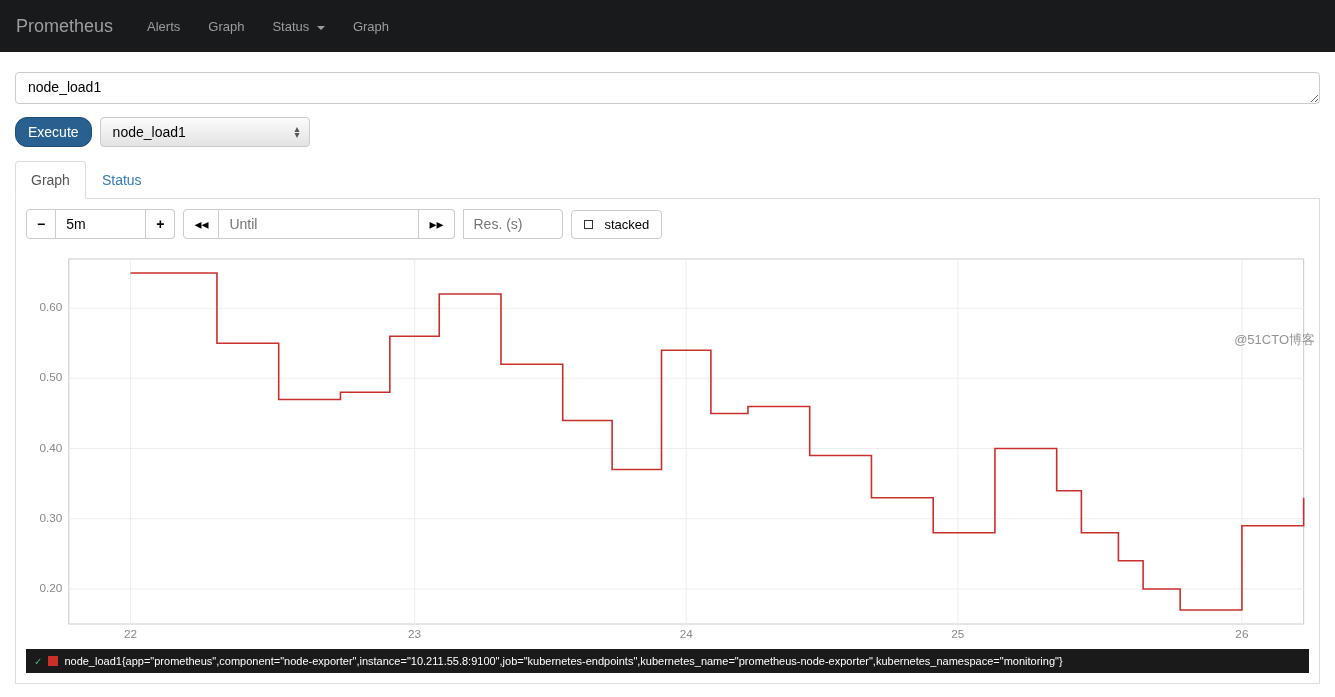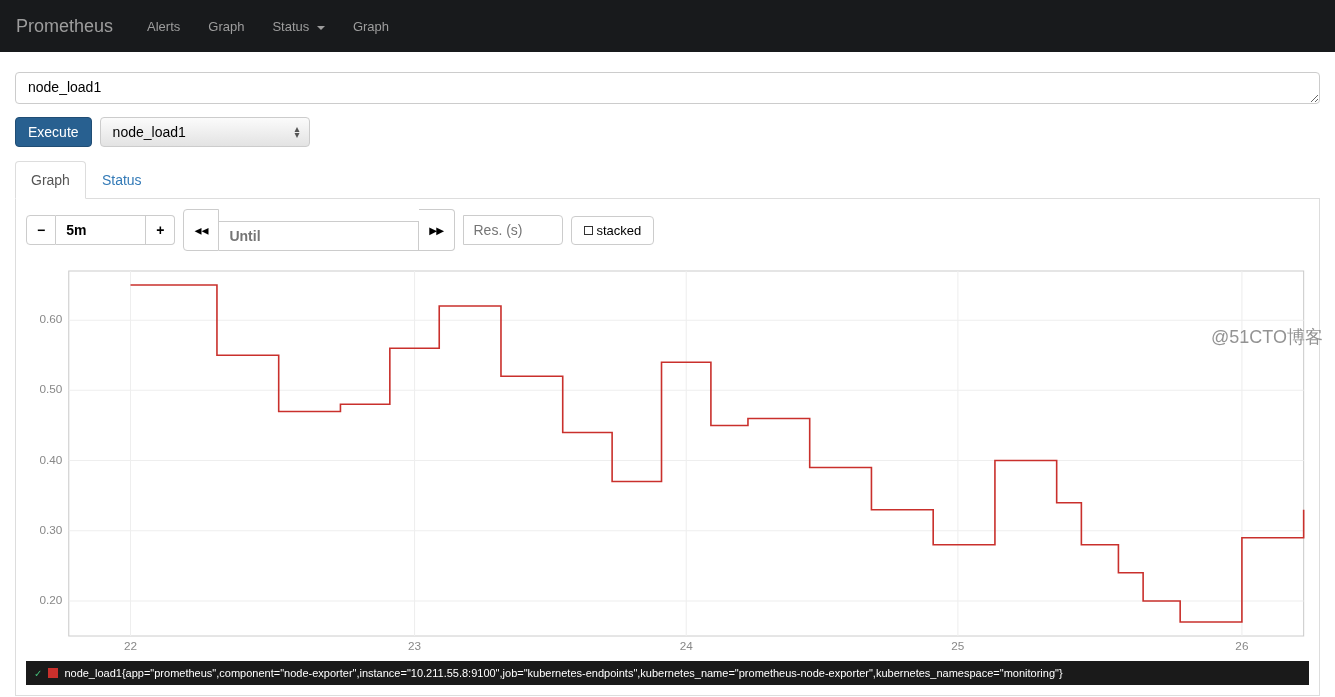--- a/index.html
+++ b/index.html
@@ -13,58 +13,58 @@
   .navbar-nav .caret { display: inline-block; width: 0; height: 0; margin-left: 4px; vertical-align: middle; border-top: 4px solid; border-right: 4px solid transparent; border-left: 4px solid transparent; }
   
   .container { padding: 20px 15px; }
   .query-row { display: flex; align-items: flex-start; }
   .query-box { flex: 1; }
   .query-box textarea { width: 100%; height: 32px; padding: 6px 12px; border: 1px solid #ccc; border-radius: 4px; font-size: 14px; resize: both; font-family: inherit; }
   .stats { font-size: 11px; color: #333; text-align: left; padding-left: 14px; white-space: nowrap; line-height: 1.5; }
   
   .exec-row { display: flex; margin-top: 10px; gap: 8px; }
   .btn { padding: 6px 12px; border-radius: 4px; border: 1px solid transparent; cursor: pointer; font-size: 14px; }
-  .btn-primary { background: #286090; color: #fff; border-color: #204d74; }
+  .btn-primary { background: #286090; color: #fff; border-color: #204d74; border-radius: 12px; }
   .select-wrap { position: relative; display: inline-block; }
   .select-wrap select { padding: 6px 28px 6px 12px; border: 1px solid #ccc; border-radius: 4px; font-size: 14px; background: linear-gradient(#fbfbfb,#e3e3e3); width: 210px; appearance: none; -webkit-appearance: none; }
   .select-wrap .caret2 { position: absolute; right: 10px; top: 50%; transform: translateY(-50%); font-size: 10px; color:#555; pointer-events:none; display:flex; flex-direction:column; line-height:6px;}
   
   .tabs { border-bottom: 1px solid #ddd; margin-top: 14px; }
   .tabs ul { list-style: none; display: flex; }
   .tabs li { margin-bottom: -1px; }
   .tabs a { display: block; padding: 10px 15px; text-decoration: none; border: 1px solid transparent; border-radius: 4px 4px 0 0; }
   .tabs .active a { color: #555; border-color: #ddd #ddd #fff; background: #fff; }
   .tabs li:not(.active) a { color: #337ab7; }
   
   .graph-panel { border: 1px solid #ddd; border-top: none; padding: 10px; }
   .controls { display: flex; gap: 8px; align-items: center; flex-wrap: wrap; }
   .input-group { display: flex; }
   .input-group .gbtn, .input-group .ginput { border: 1px solid #ccc; padding: 6px 10px; background: #fff; font-size: 14px; }
   .input-group .gbtn { cursor: pointer; }
   .input-group > :first-child { border-radius: 4px 0 0 4px; }
   .input-group > :last-child { border-radius: 0 4px 4px 0; }
-  .input-group > :not(:first-child) { border-left: none; font-weight: bold; }
+  .input-group > :not(:first-child) { border-left: none; }
   .ginput { width: 90px; }
-  .ginput.wide { width: 200px; margin-top: 12px; }
+  .ginput.wide { width: 200px; }
   .ginput.med { width: 100px; }
-  .stacked-btn { border: 1px solid #ccc; border-radius: 4px; padding: 6px 12px; background: #fff; cursor: pointer; font-size: 13px; display:flex; align-items:center; gap:4px;}
+  .stacked-btn { border: 1px solid #ccc; border-radius: 4px; padding: 6px 12px; background: #fff; cursor: pointer; font-size: 13px; display:flex; align-items:center; gap:12px;}
   .stacked-btn .box { width:9px; height:9px; border:1.5px solid #333; display:inline-block;}
   
   .chart-area { position: relative; margin-top: 10px; height: 400px; border: none; }
   .chart-svg { width: 100%; height: 100%; }
   .tick-label { font-size: 11px; fill: #888; }
   .series { fill: none; stroke: #c9302c; stroke-width: 1.5; }
   .chart-border { fill:none; stroke:#ccc; stroke-width:1;}
   
   .legend { background: #1a1a1a; color: #fff; font-size: 11px; padding: 6px 8px; display: flex; align-items: center; gap: 6px; }
   .legend .check { color:#4b7; font-size:10px;}
   .legend .swatch { width: 10px; height: 10px; background: #c9302c; display: inline-block; }
   .legend .txt { flex:1; white-space: nowrap; overflow:hidden; text-overflow:ellipsis;}
   
-  .watermark { position: fixed; right: 12px; bottom: 50%; font-size: 18px; color: rgba(120,120,120,0.8); }
+  .watermark { position: fixed; right: 20px; bottom: 50%; font-size: 13px; color: rgba(120,120,120,0.8); }
 </style>
 </head>
 <body>
 
 <nav class="navbar">
   <span class="navbar-brand">Prometheus</span>
   <ul class="navbar-nav">
     <li><a href="#">Alerts</a></li>
     <li><a href="#">Graph</a></li>
     <li><a href="#"><span>Status</span> <span class="caret"></span></a></li>

